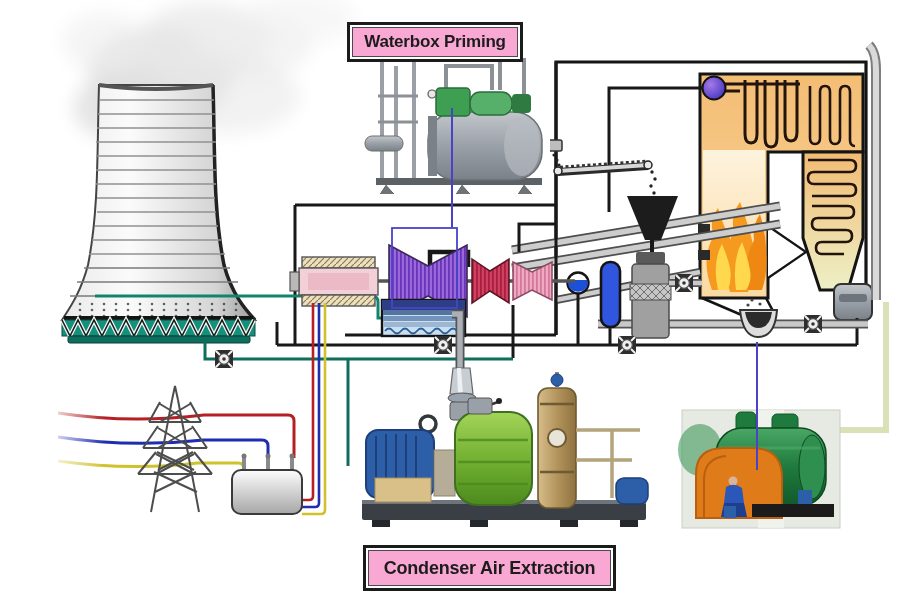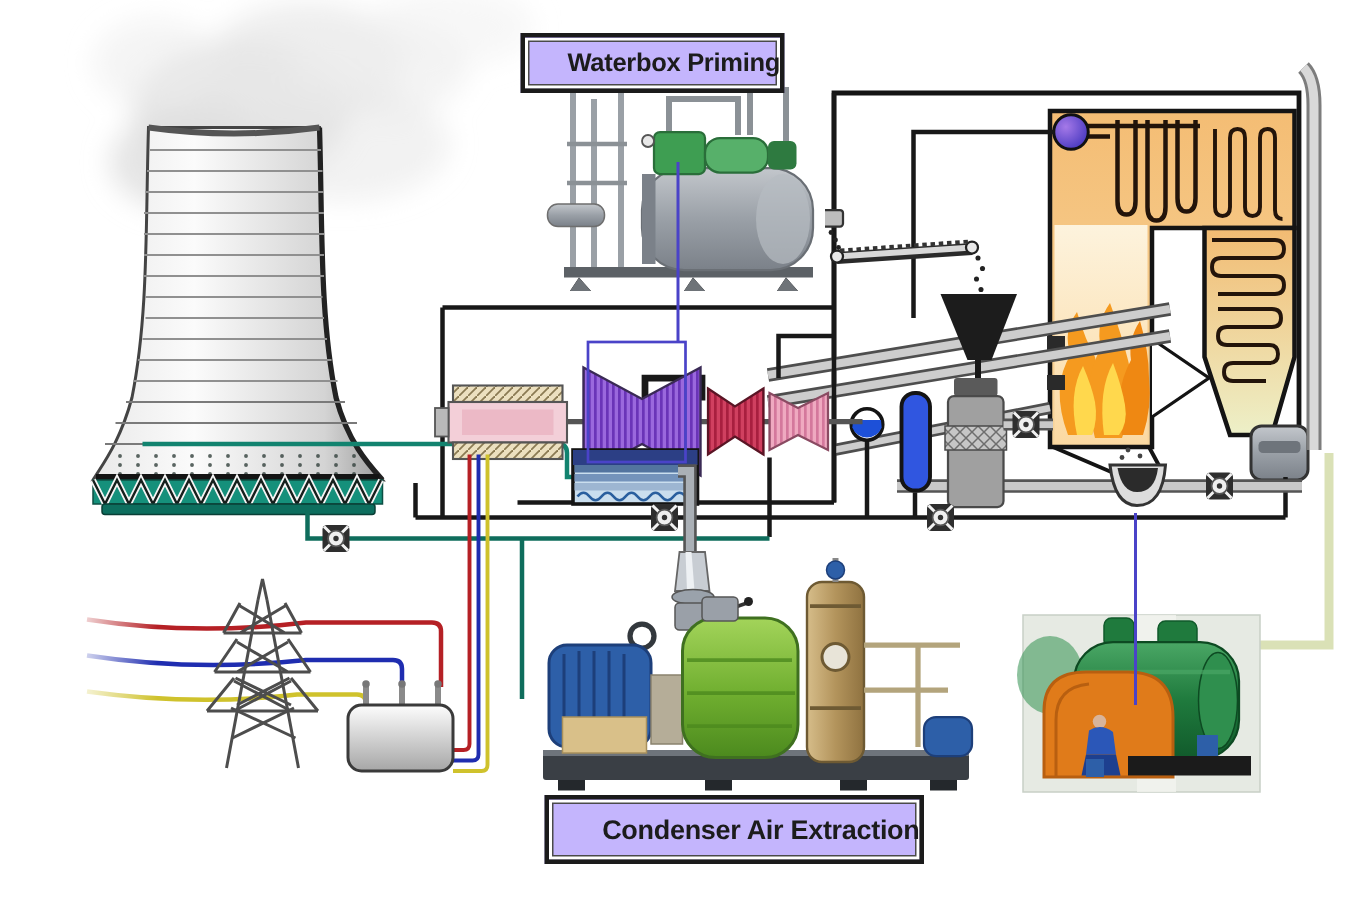--- a/index.html
+++ b/index.html
@@ -1,25 +1,25 @@
 <!DOCTYPE html>
 <html><head>
 <meta charset="utf-8">
 <style>
   html,body{margin:0;padding:0;background:#ffffff;}
   .stage{position:relative;width:900px;height:609px;background:#ffffff;overflow:hidden;
          font-family:"Liberation Sans", sans-serif;}
   .stage svg{position:absolute;left:0;top:0;}
-  .callout{position:absolute;display:flex;align-items:center;justify-content:flex-end;
-           background:#c4b5fd;border:3px solid #1b1b1b;
+  .callout{position:absolute;display:flex;align-items:center;justify-content:center;
+           background:#f9a8d4;border:3px solid #1b1b1b;
            box-shadow:inset 0 0 0 2px #ffffff, inset 0 0 0 3px #4a4a4a;
            color:#1c1c1c;font-weight:600;font-size:18px;letter-spacing:-0.2px;
            white-space:nowrap;}
   #lbl-waterbox{left:347px;top:22px;width:170px;height:34px;font-size:17px;}
-  #lbl-cae{left:363px;top:530px;width:247px;height:40px;}
+  #lbl-cae{left:363px;top:545px;width:247px;height:40px;}
   #lbl-flyash{left:676px;top:530px;width:164px;height:40px;}
 </style>
 </head>
 <body>
 
 <div class="stage">
 
 <svg width="900" height="609" viewBox="0 0 900 609">
   <defs>
     <filter id="blur7" x="-40%" y="-40%" width="180%" height="180%">

